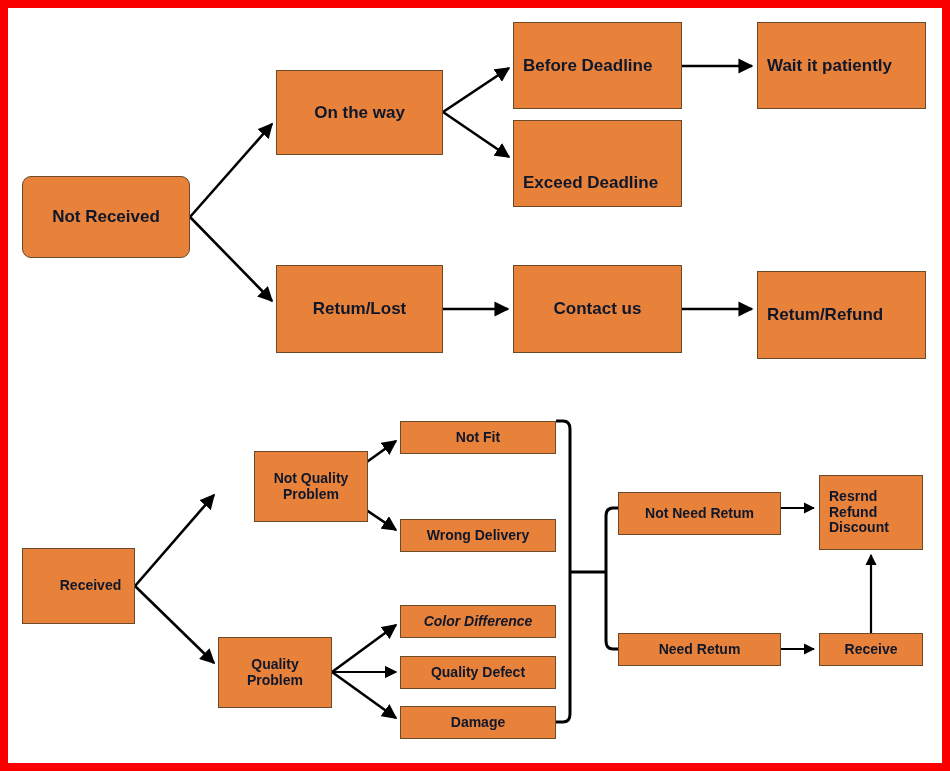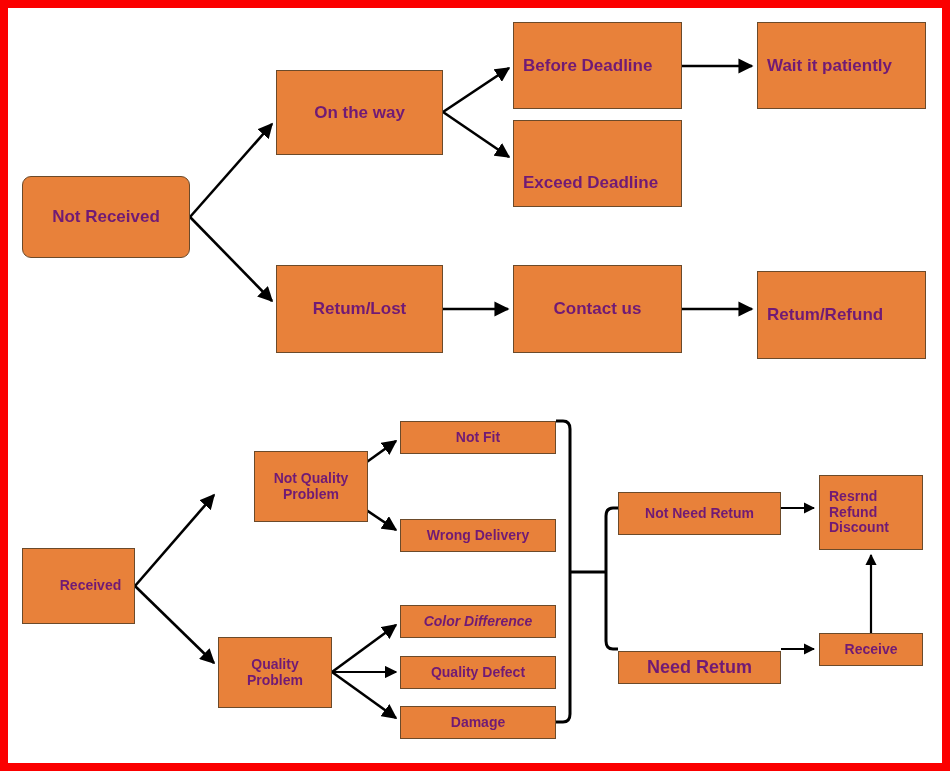--- a/index.html
+++ b/index.html
@@ -30,21 +30,21 @@
     position: absolute;
     left: 0; top: 0;
     width: 950px;
     height: 771px;
   }
   .node {
     position: absolute;
     box-sizing: border-box;
     background: #e8813a;
     border: 1.5px solid #6b4a2a;
-    color: #701a75;
+    color: #0f172a;
     font-weight: bold;
     font-family: "Liberation Sans", sans-serif;
     display: flex;
     align-items: center;
     line-height: 1.12;
     white-space: pre-line;
   }
   .ctr  { justify-content: center; text-align: center; }
   .left { justify-content: flex-start; text-align: left; padding-left: 9px; }
   svg .edge {
@@ -188,21 +188,21 @@
   </div>
 
   <div class="node ctr" style="left:400px; top:706px; width:156px; height:33px; font-size:14px;">
     <span>Damage</span>
   </div>
 
   <div class="node ctr" style="left:618px; top:492px; width:163px; height:43px; font-size:14px;">
     <span>Not Need Retum</span>
   </div>
 
-  <div class="node ctr" style="left:618px; top:633px; width:163px; height:33px; font-size:18px;margin-top:18px;">
+  <div class="node ctr" style="left:618px; top:633px; width:163px; height:33px; font-size:14px;">
     <span>Need Retum</span>
   </div>
 
   <div class="node ctr" style="left:819px; top:633px; width:104px; height:33px; font-size:14px;">
     <span>Receive</span>
   </div>
 
   <div class="node left" style="left:819px; top:475px; width:104px; height:75px; font-size:14px;">
     <span>Resrnd
 Refund

